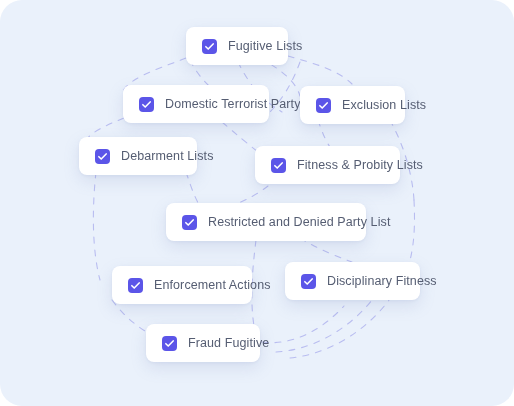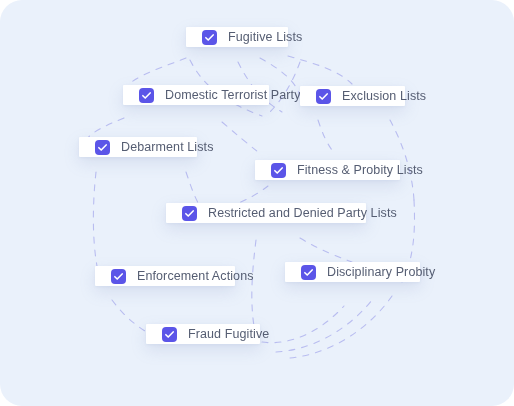--- a/index.html
+++ b/index.html
@@ -32,25 +32,25 @@
     width: 514px;
     height: 406px;
     pointer-events: none;
   }
 
   .card {
     position: absolute;
     display: flex;
     align-items: center;
     background: #ffffff;
-    border-radius: 1px;
+    border-radius: 8px;
     box-shadow: 0 6px 16px rgba(120, 140, 190, 0.18),
                 0 1px 3px rgba(120, 140, 190, 0.10);
     padding: 0 16px;
-    height: 20px;
+    height: 38px;
     box-sizing: border-box;
     white-space: nowrap;
   }
 
   .checkbox {
     width: 15px;
     height: 15px;
     border-radius: 4px;
     background: #5b55e8;
     flex: 0 0 auto;
@@ -137,54 +137,54 @@
 
   <div class="card" style="left:300px; top:86px; width:105px;">
     <span class="checkbox">
       <svg viewBox="0 0 12 12">
           <path d="M2 6.2 L4.6 8.8 L10 3.2" fill="none" stroke="#ffffff" stroke-width="1.7" stroke-linecap="round" stroke-linejoin="round"></path>
         </svg>
     </span>
     <span class="card-label">Exclusion Lists</span>
   </div>
 
-  <div class="card" style="left:255px; top:160px; width:145px;">
+  <div class="card" style="left:255px; top:146px; width:145px;">
     <span class="checkbox">
       <svg viewBox="0 0 12 12">
           <path d="M2 6.2 L4.6 8.8 L10 3.2" fill="none" stroke="#ffffff" stroke-width="1.7" stroke-linecap="round" stroke-linejoin="round"></path>
         </svg>
     </span>
     <span class="card-label">Fitness &amp; Probity Lists</span>
   </div>
 
   <div class="card" style="left:166px; top:203px; width:200px;">
     <span class="checkbox">
       <svg viewBox="0 0 12 12">
           <path d="M2 6.2 L4.6 8.8 L10 3.2" fill="none" stroke="#ffffff" stroke-width="1.7" stroke-linecap="round" stroke-linejoin="round"></path>
         </svg>
     </span>
-    <span class="card-label">Restricted and Denied Party Lists</span>
+    <span class="card-label">Restricted and Denied Party List</span>
   </div>
 
-  <div class="card" style="left:95px; top:266px; width:140px;">
+  <div class="card" style="left:112px; top:266px; width:140px;">
     <span class="checkbox">
       <svg viewBox="0 0 12 12">
           <path d="M2 6.2 L4.6 8.8 L10 3.2" fill="none" stroke="#ffffff" stroke-width="1.7" stroke-linecap="round" stroke-linejoin="round"></path>
         </svg>
     </span>
     <span class="card-label">Enforcement Actions</span>
   </div>
 
   <div class="card" style="left:285px; top:262px; width:135px;">
     <span class="checkbox">
       <svg viewBox="0 0 12 12">
           <path d="M2 6.2 L4.6 8.8 L10 3.2" fill="none" stroke="#ffffff" stroke-width="1.7" stroke-linecap="round" stroke-linejoin="round"></path>
         </svg>
     </span>
-    <span class="card-label">Disciplinary Probity</span>
+    <span class="card-label">Disciplinary Fitness</span>
   </div>
 
   <div class="card" style="left:146px; top:324px; width:114px;">
     <span class="checkbox">
       <svg viewBox="0 0 12 12">
           <path d="M2 6.2 L4.6 8.8 L10 3.2" fill="none" stroke="#ffffff" stroke-width="1.7" stroke-linecap="round" stroke-linejoin="round"></path>
         </svg>
     </span>
     <span class="card-label">Fraud Fugitive</span>
   </div>

